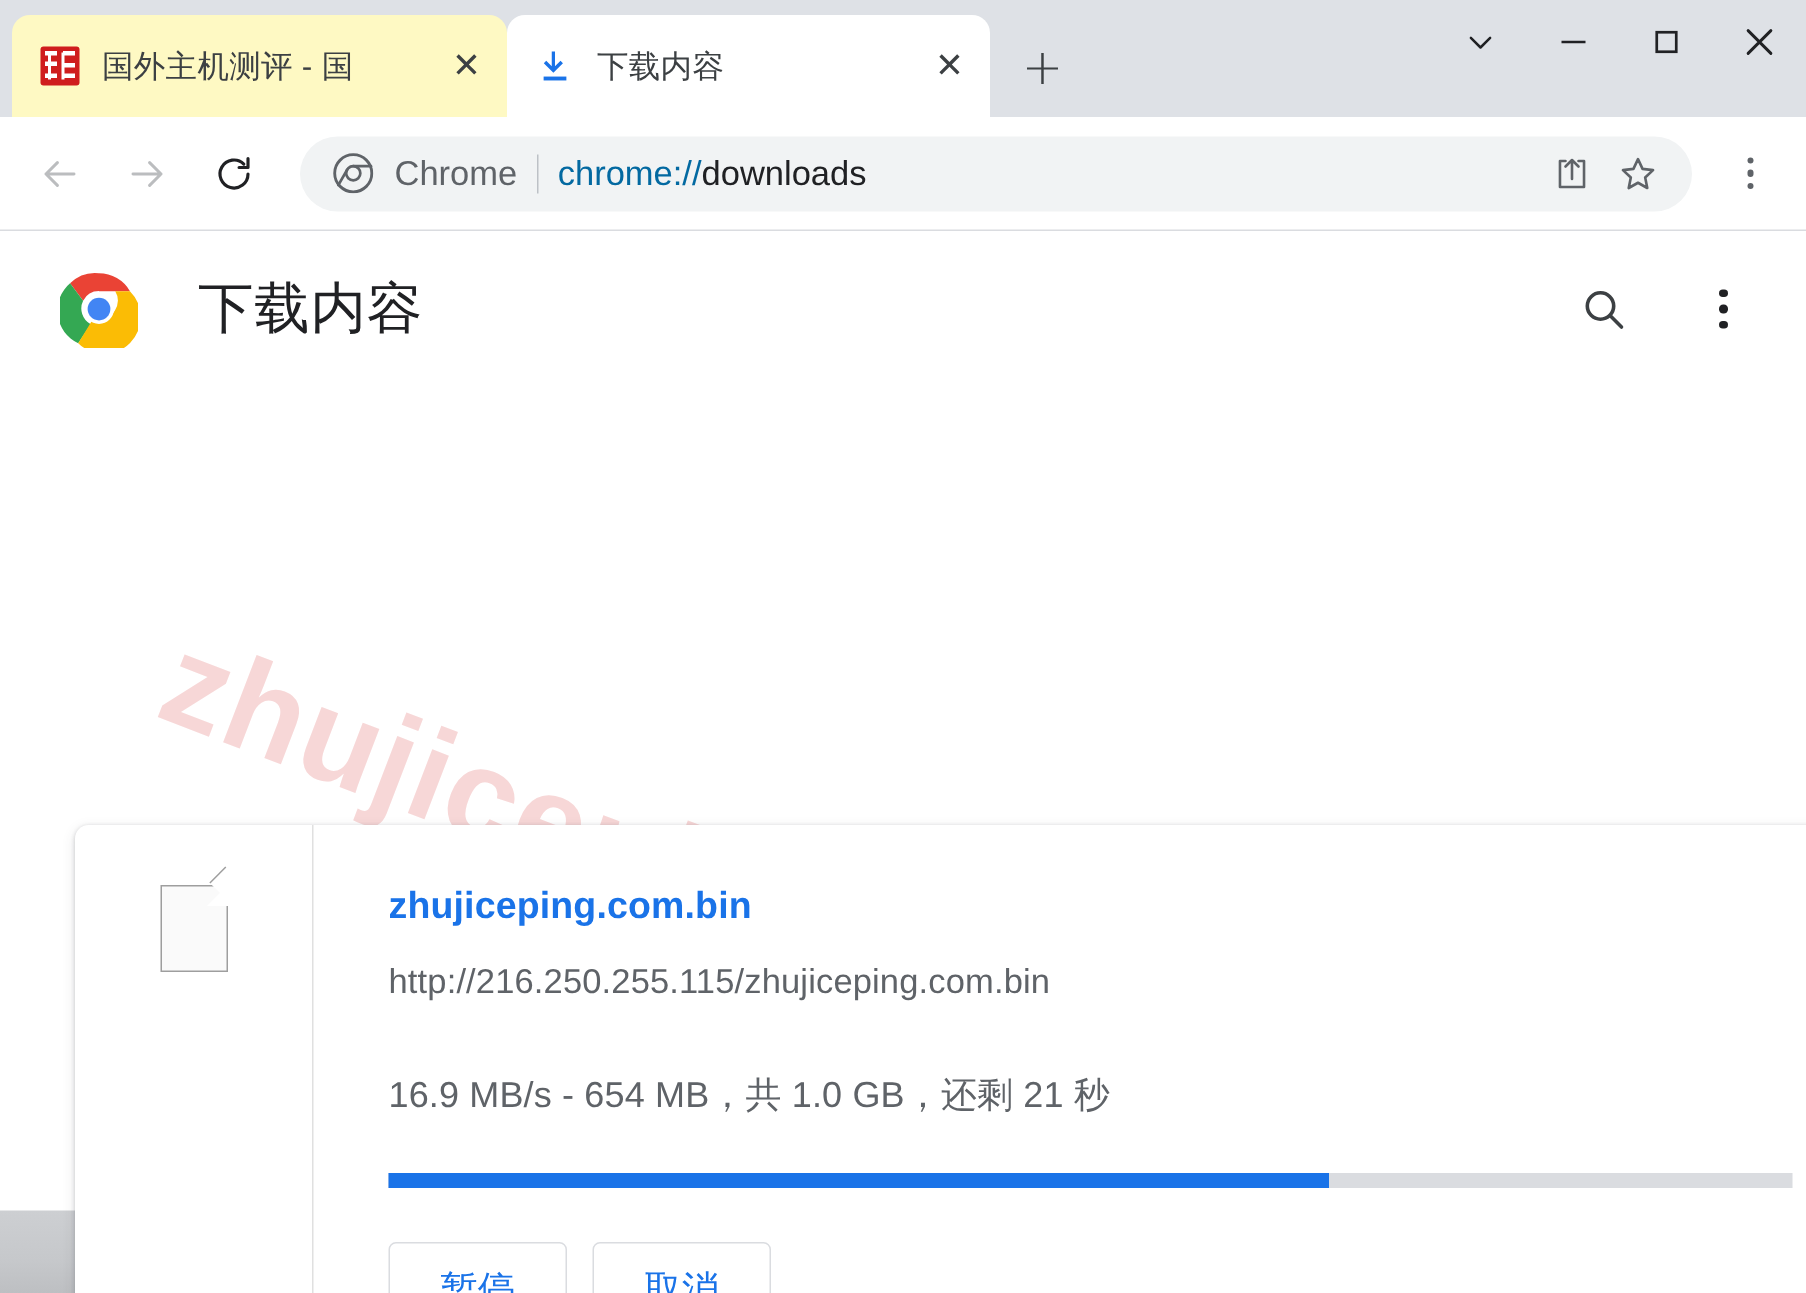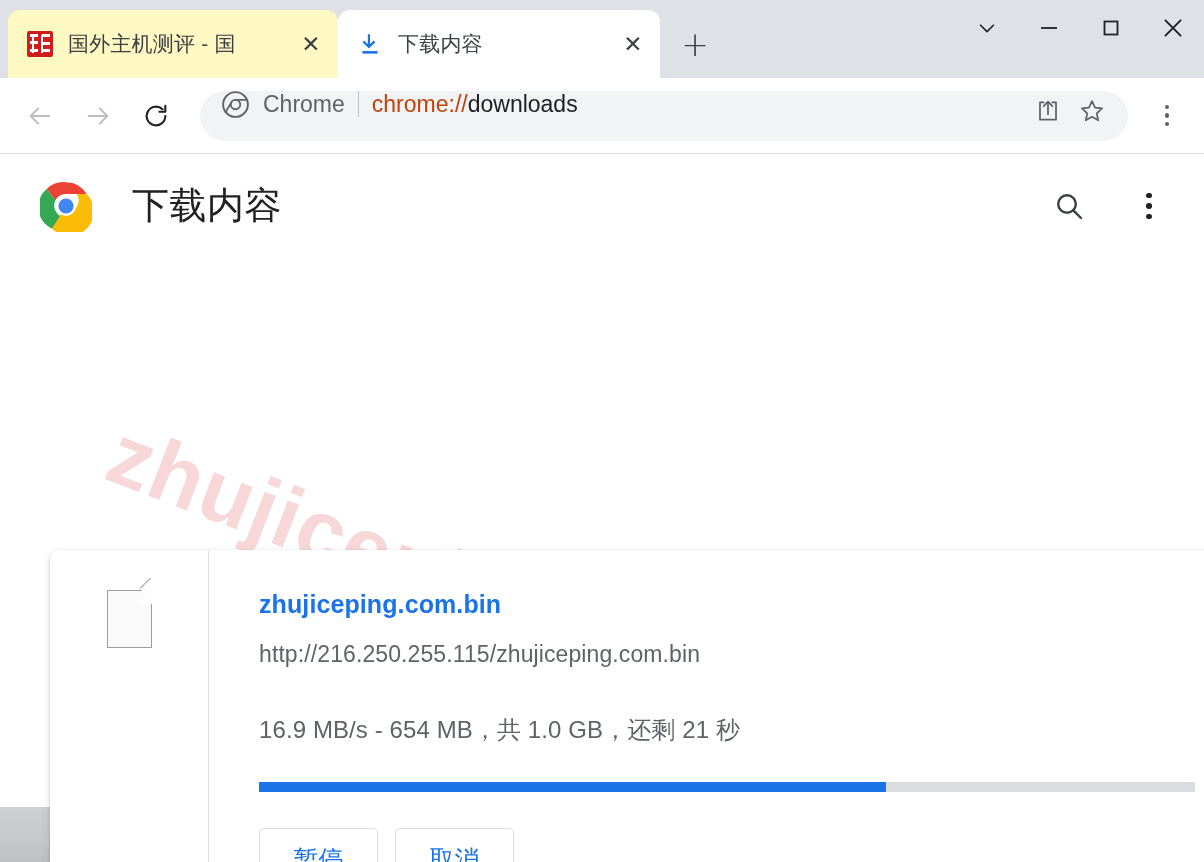--- a/index.html
+++ b/index.html
@@ -123,20 +123,21 @@
     margin-right: 6px;
     border-radius: 50%;
   }
   .nav-btn.disabled { opacity: .42; }
   .omnibox {
     flex: 1;
     height: 50px;
     background: #f1f3f4;
     border-radius: 25px;
     display: flex;
+    align-items: center;
     padding: 0 16px 0 22px;
     margin-left: 12px;
     margin-right: 10px;
     min-width: 0;
   }
   .chrome-logo-sm { width: 27px; height: 27px; flex-shrink: 0; }
   .omni-scheme {
     font-size: 23px;
     color: #5f6368;
     margin-left: 14px;
@@ -148,21 +149,21 @@
     margin: 0 13px;
     flex-shrink: 0;
   }
   .omni-url {
     font-size: 23px;
     color: #202124;
     white-space: nowrap;
     overflow: hidden;
     flex: 1;
   }
-  .omni-url .dim { color: #c2410c; }
+  .omni-url .dim { color: #0369a1; }
   .omni-icon {
     width: 40px; height: 40px;
     flex-shrink: 0;
     display: flex; align-items: center; justify-content: center;
     color: #5f6368;
     margin-left: 4px;
   }
   .toolbar-menu {
     width: 46px; height: 46px;
     display: flex; flex-direction: column;

